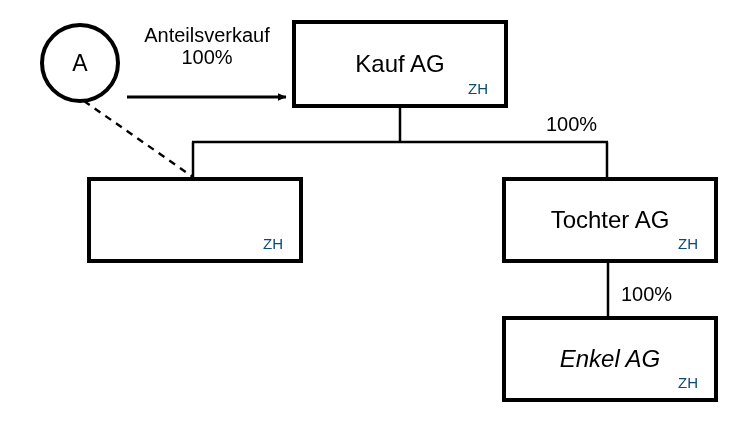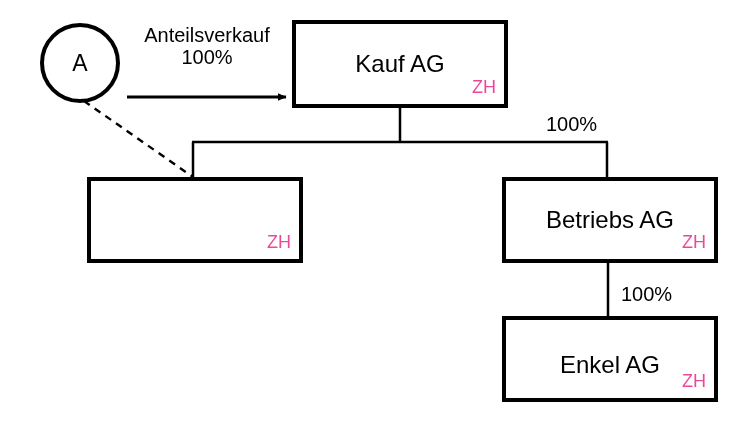--- a/index.html
+++ b/index.html
@@ -35,23 +35,23 @@
     left: 0;
     right: 0;
     text-align: center;
     font-size: 24px;
     color: #000000;
     line-height: 1;
     white-space: nowrap;
   }
   .entity-canton {
     position: absolute;
-    right: 8px;
-    font-size: 18px;
-    color: #ec4899;
+    right: 16px;
+    font-size: 15px;
+    color: #0c4a6e;
     line-height: 1;
     white-space: nowrap;
   }
   
   .person-node {
     position: absolute;
     box-sizing: border-box;
     border: 4px solid #000000;
     border-radius: 50%;
     background: #ffffff;
@@ -117,26 +117,26 @@
 
   <div class="edge-label" style="left:546px; top:113px;">
     <span>100%</span>
   </div>
 
   <div class="entity-box" style="left:87px; top:177px; width:216px; height:86px;">
     <span class="entity-canton" style="bottom:8px;">ZH</span>
   </div>
 
   <div class="entity-box" style="left:502px; top:177px; width:216px; height:86px;">
-    <span class="entity-title" style="top:27px;">Betriebs AG</span>
+    <span class="entity-title" style="top:27px;">Tochter AG</span>
     <span class="entity-canton" style="bottom:8px;">ZH</span>
   </div>
 
   <div class="edge-label" style="left:621px; top:283px;">
     <span>100%</span>
   </div>
 
   <div class="entity-box" style="left:502px; top:316px; width:216px; height:86px;">
-    <span class="entity-title" style="top:33px;">Enkel AG</span>
+    <span class="entity-title" style="top:27px;font-style:italic;">Enkel AG</span>
     <span class="entity-canton" style="bottom:8px;">ZH</span>
   </div>
 
 </div>
 
 </body></html>

